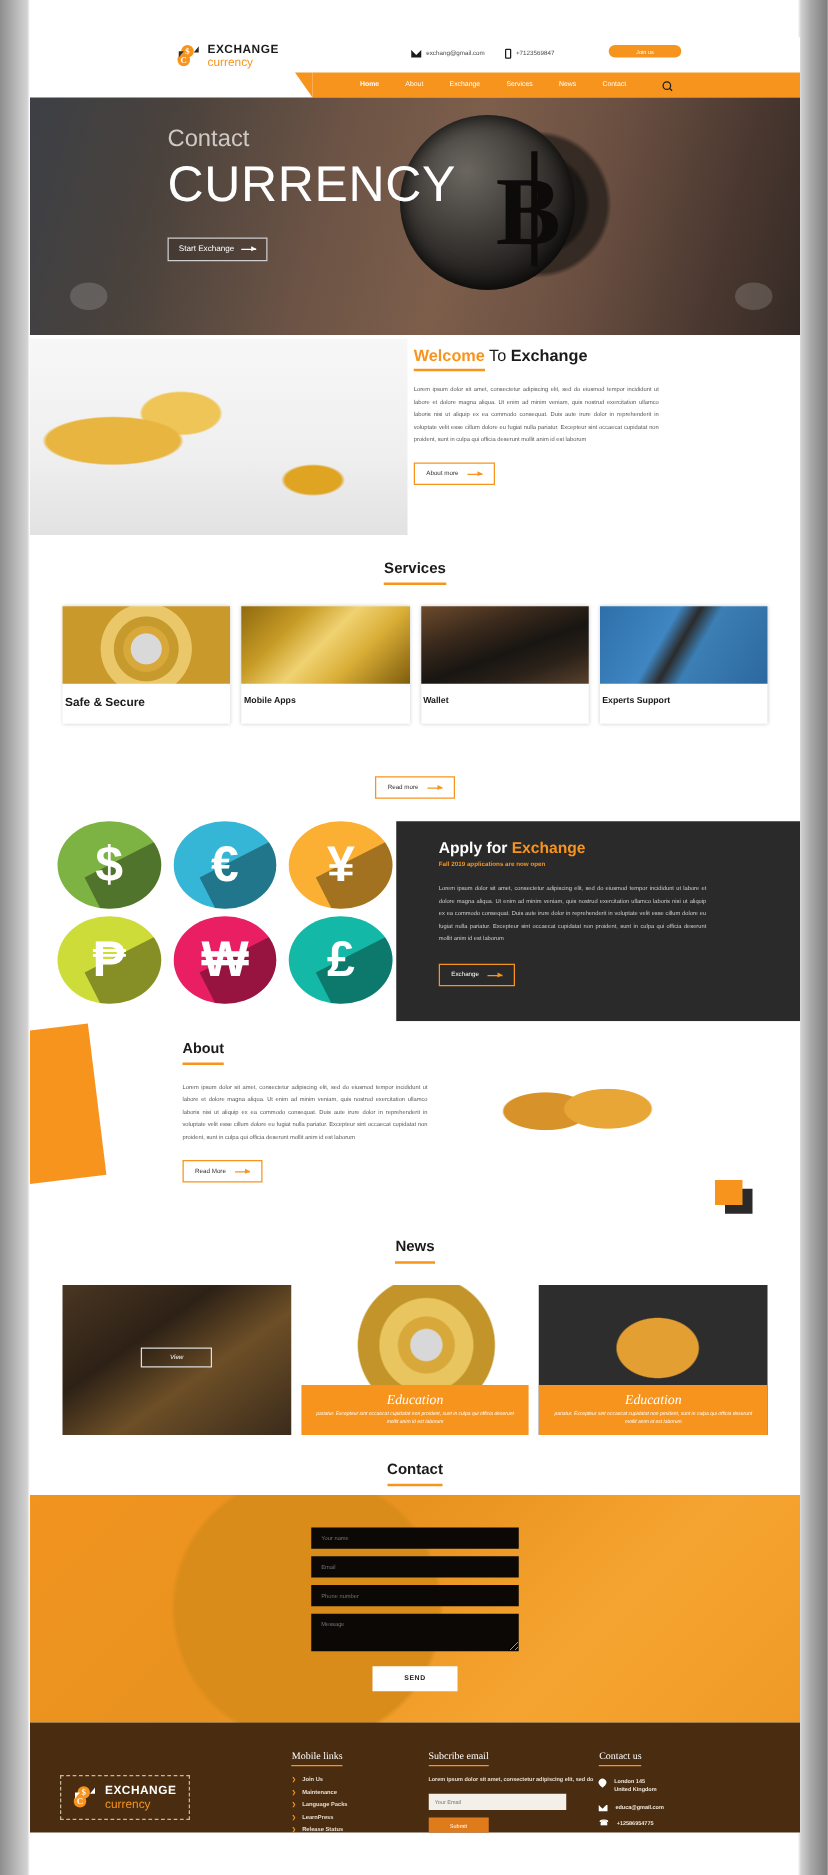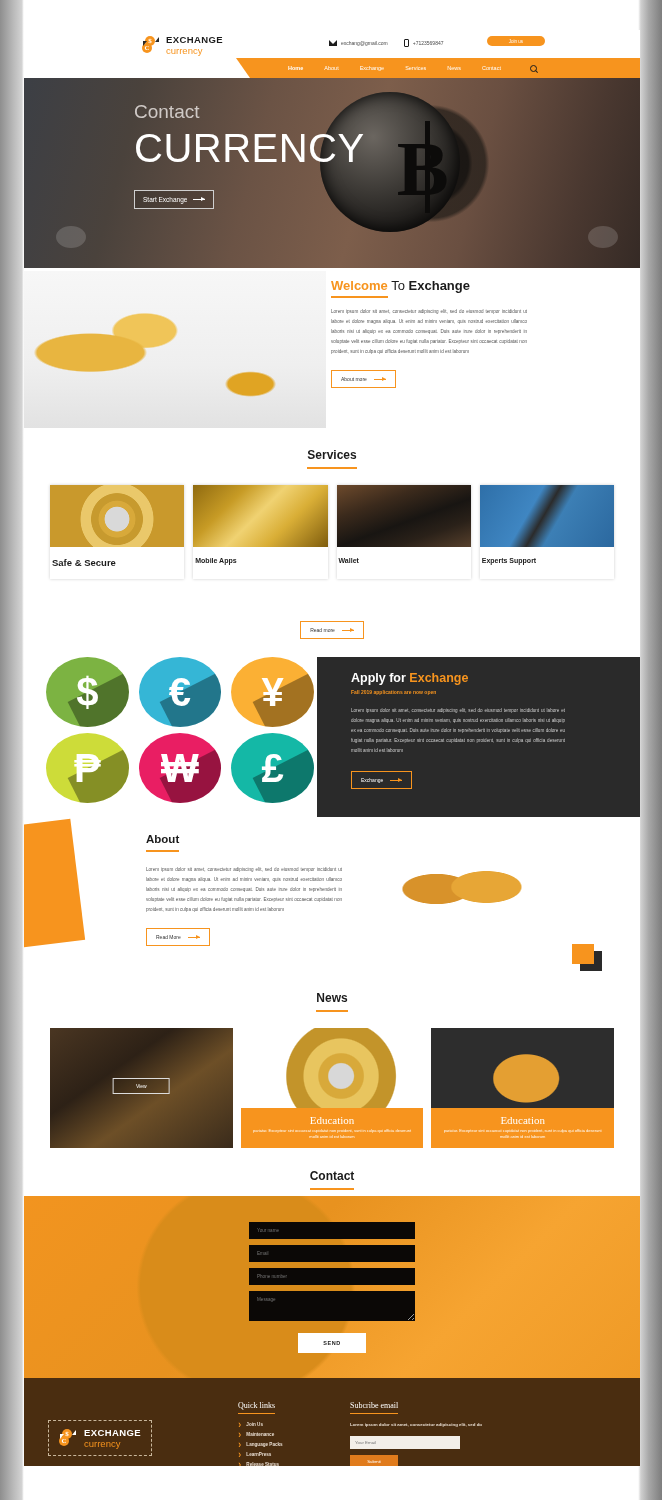--- a/index.html
+++ b/index.html
@@ -182,21 +182,21 @@
     background:
       radial-gradient(ellipse at 62% 50%, #e7a636 0 22%, rgba(231,166,54,0) 23%),
       radial-gradient(ellipse at 34% 52%, #d8922a 0 20%, rgba(216,146,42,0) 21%),
       #fff;
   }
   .sq-orange { position: absolute; right: 46px; bottom: 18px; width: 22px; height: 20px; background: #f7941e; z-index: 3; }
   .sq-dark { position: absolute; right: 38px; bottom: 11px; width: 22px; height: 20px; background: #2a2a2a; z-index: 2; }
 
   
   .news { padding-top: 6px; background: #fff; }
-  .news-grid { display: flex; gap: 8px; padding: 22px 26px 0; }
+  .news-grid { display: flex; gap: 8px; padding: 22px 26px 0; font-style: italic; }
   .news-card { flex: 1; height: 120px; position: relative; overflow: hidden; }
   .nc-1 { background: linear-gradient(145deg,#4a3622 0%, #2d2116 35%, #6d4f27 60%, #3a2b1b 100%); }
   .nc-2 { background: radial-gradient(circle at 55% 40%, #d8d8d8 0 10%, #d8a93a 11% 18%, #e8c55f 19% 30%, #c3942a 31% 44%, #ffffff 45% 100%); }
   .nc-3 { background: radial-gradient(ellipse at 52% 42%, #e49f32 0 24%, rgba(228,159,50,0) 25%), #2d2d2d; }
   .view-btn {
     position: absolute; left: 50%; top: 48%; transform: translate(-50%,-50%);
     border: 1px solid #ddd; color: #fff; font-size: 5px; padding: 4px 22px; cursor: pointer;
     background: rgba(0,0,0,.08);
   }
   .news-cap {
@@ -454,21 +454,21 @@
             <span class="brand-arrow dn" style="border-top-color:#fff"></span>
           </div>
           <div class="brand-text">
             <span class="l1">EXCHANGE</span>
             <span class="l2">currency</span>
           </div>
         </div>
       </div>
 
       <div class="f-col">
-        <div class="f-h">Quick links</div>
+        <div class="f-h">Mobile links</div>
         <ul class="f-list">
           <li>
                 <span>Join Us</span>
               </li>
           <li>
                 <span>Maintenance</span>
               </li>
           <li>
                 <span>Language Packs</span>
               </li>
@@ -481,19 +481,39 @@
         </ul>
       </div>
 
       <div class="f-col wide">
         <div class="f-h">Subcribe email</div>
         <p class="f-desc">Lorem ipsum dolor sit amet, consectetur adipiscing elit, sed do</p>
         <input class="f-input" placeholder="Your Email" style="">
         <button class="f-submit">Submit</button>
       </div>
 
+      <div class="f-col wide">
+        <div class="f-h">Contact us</div>
+        <div class="f-contact">
+          <div class="f-crow">
+            <span class="pin"></span>
+            <span>
+              <span>London 145</span><br>
+              <span>United Kingdom</span>
+            </span>
+          </div>
+          <div class="f-crow">
+            <span class="mail2"></span>
+            <span>educa@gmail.com</span>
+          </div>
+          <div class="f-crow">
+            <span class="tele">☎</span>
+            <span>+12586954775</span>
+          </div>
+        </div>
+      </div>
 
     </div>
 
   </div>
 
  </div>
 </div>
 
 </body></html>

